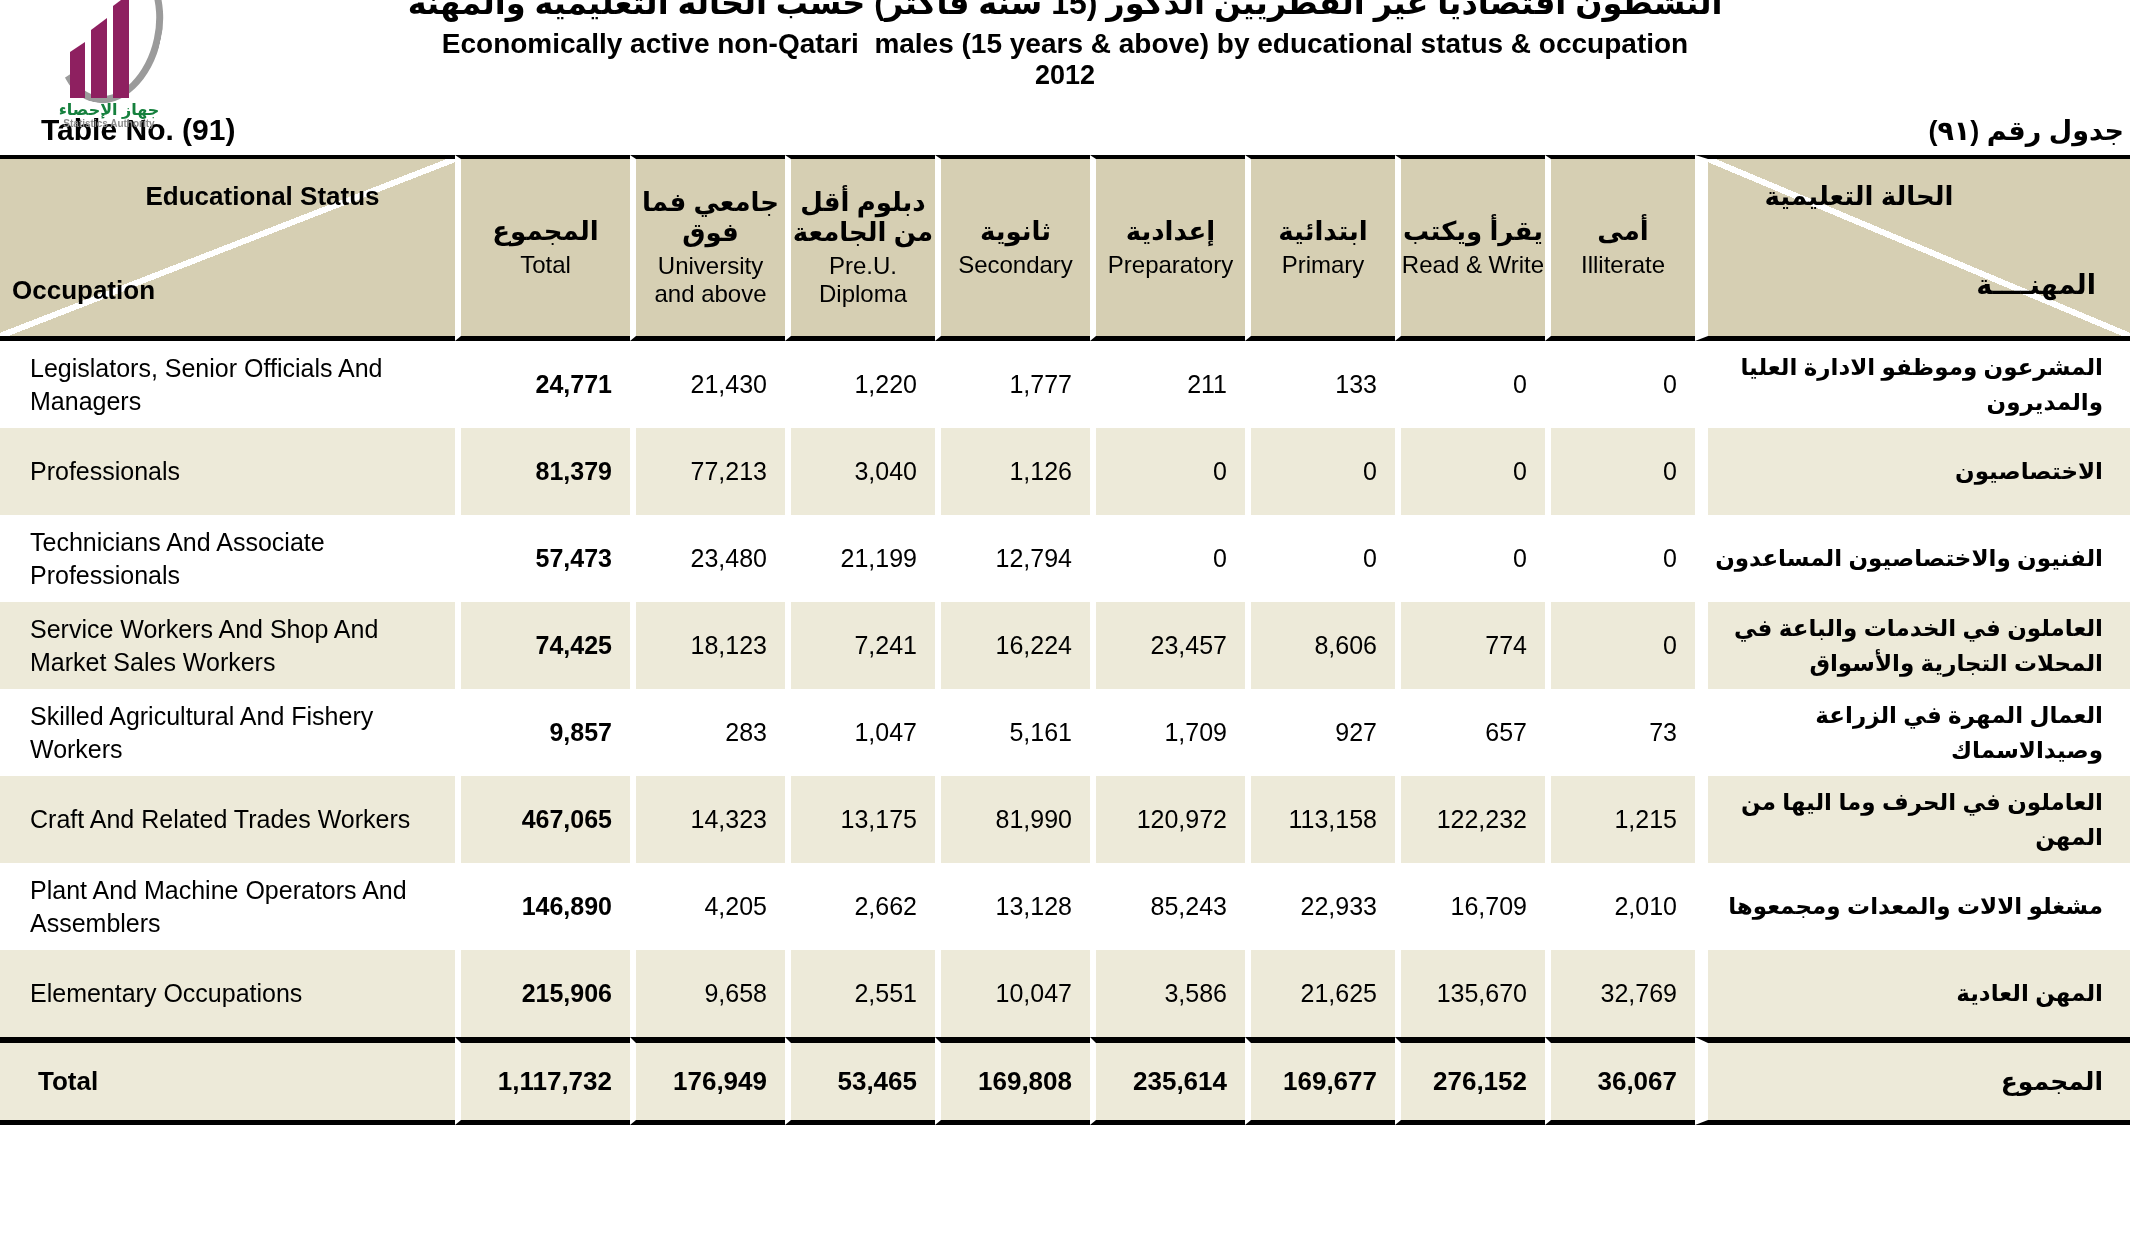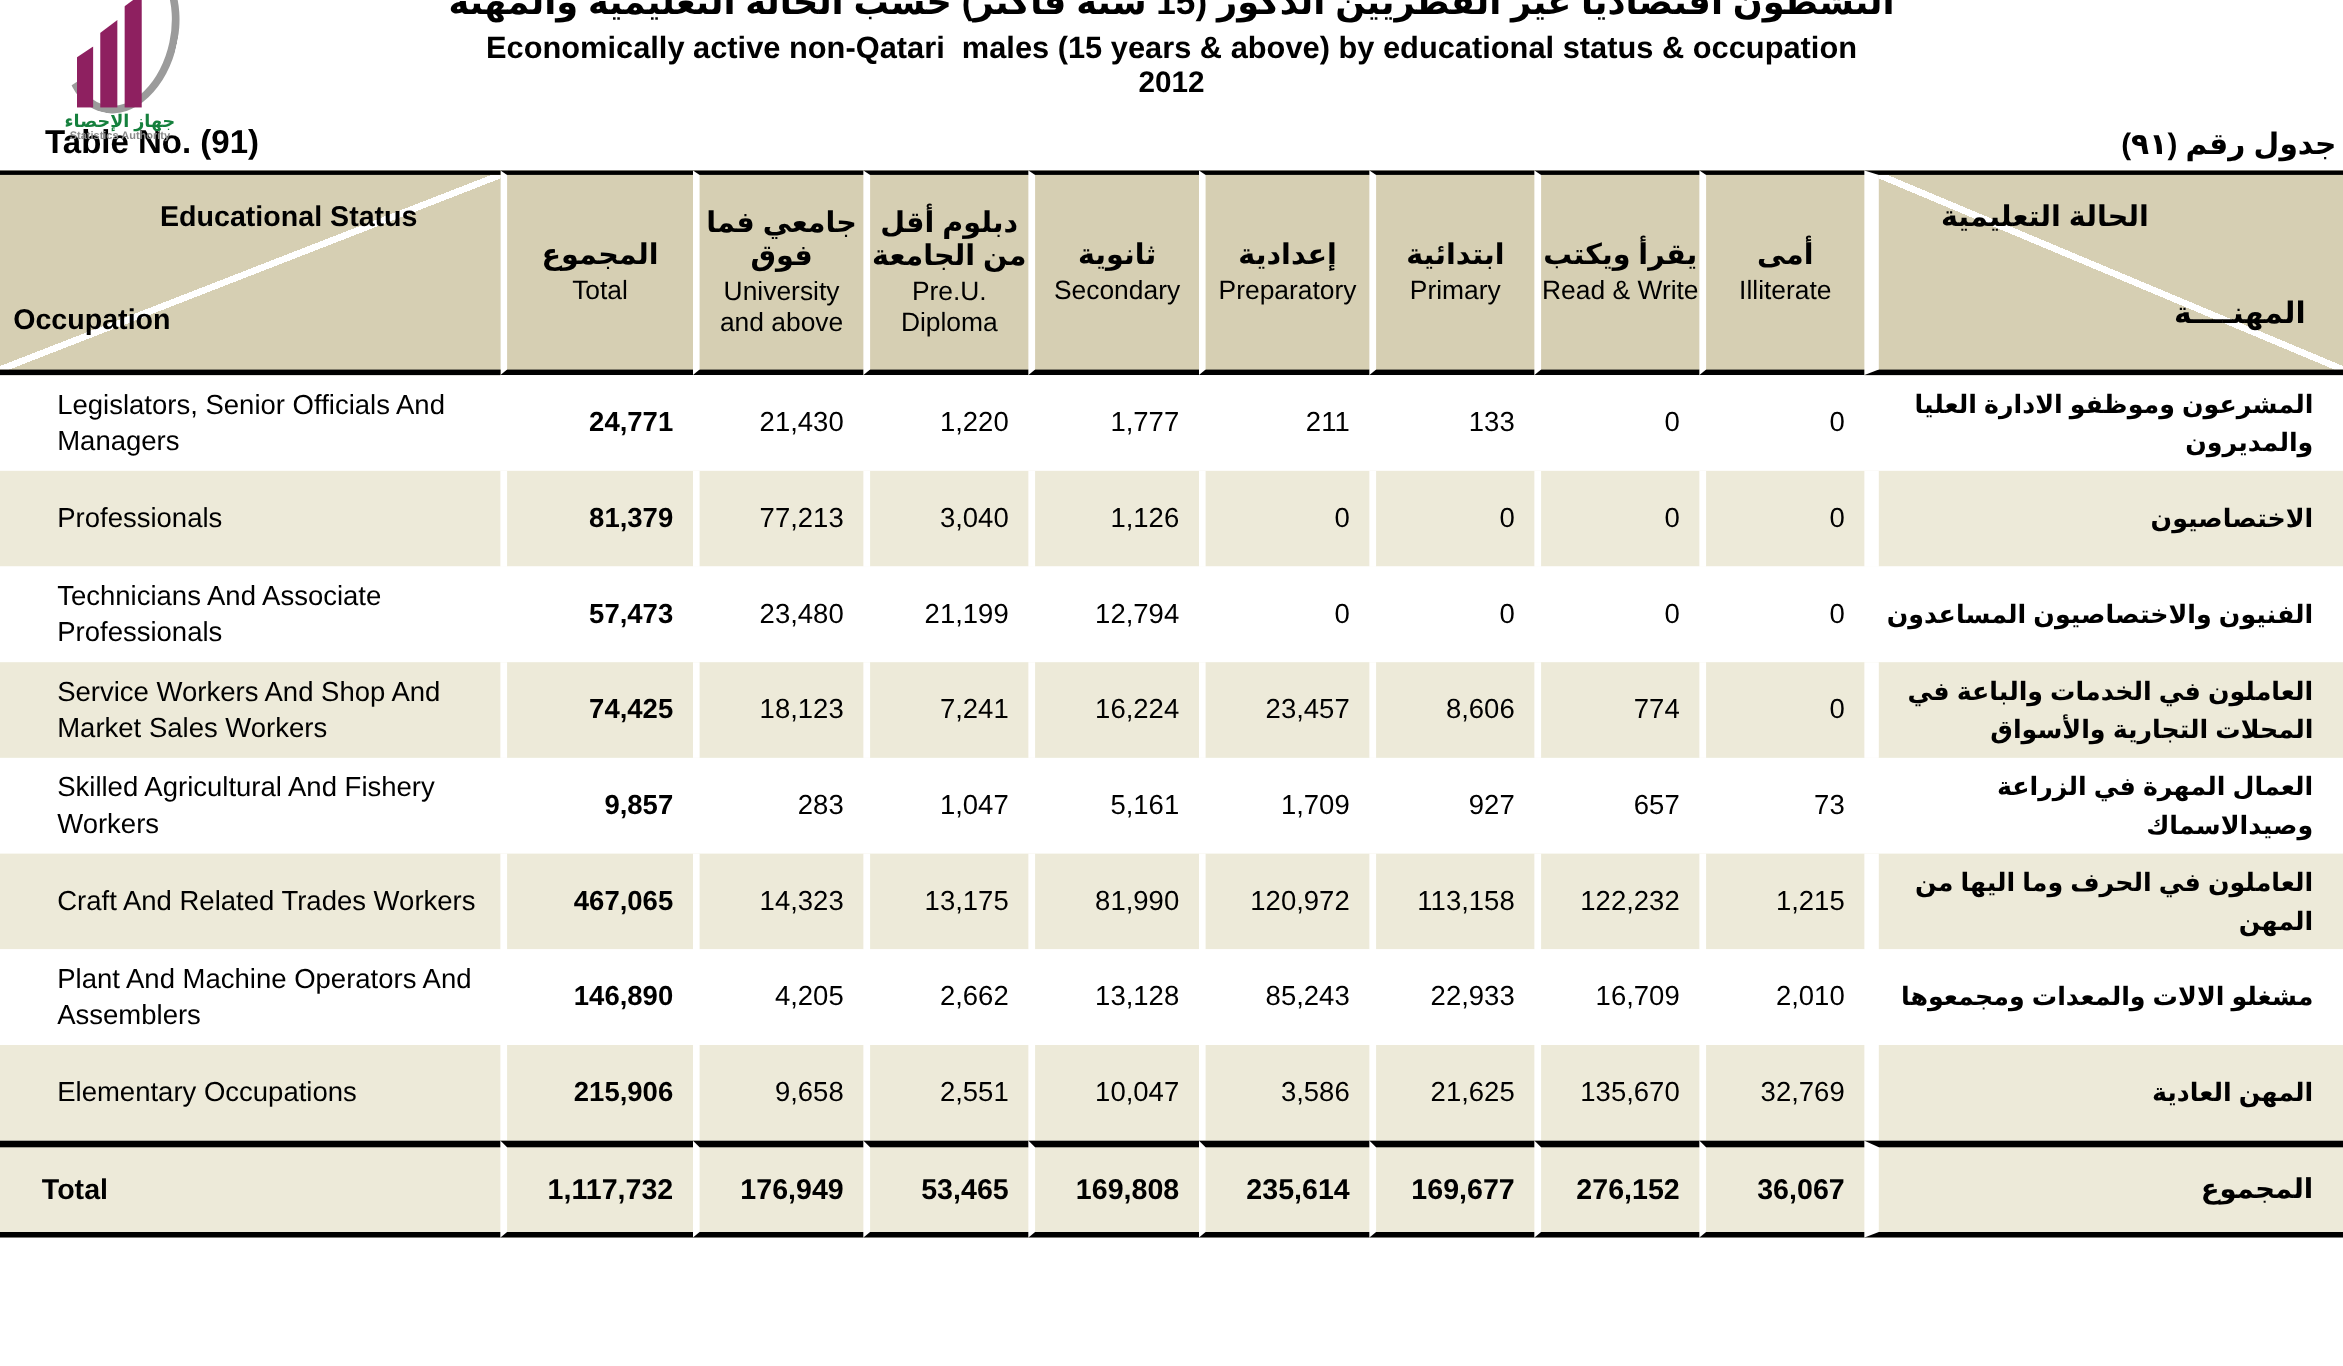--- a/index.html
+++ b/index.html
@@ -69,21 +69,21 @@
       rgba(0,0,0,0) calc(50% - 3px), #fff calc(50% - 3px),
       #fff calc(50% + 3px), rgba(0,0,0,0) calc(50% + 3px));
   }
   .corner-left .top-lbl  { position:absolute; top:22px; left:0; width:100%; text-align:center; padding-left:70px; font-size:26px; font-weight:bold; }
   .corner-left .bot-lbl  { position:absolute; bottom:30px; left:12px; font-size:26px; font-weight:bold; }
   .corner-right .top-lbl { position:absolute; top:22px; left:0; width:100%; text-align:center; padding-right:120px; font-size:26px; font-weight:bold; direction:rtl; }
   .corner-right .bot-lbl { position:absolute; bottom:34px; right:34px; font-size:27px; font-weight:bold; direction:rtl; }
 
   tbody td { height:87px; vertical-align:middle; font-size:25px; background:#fff; }
   tbody tr:nth-child(even) td { background:#edead9; }
-  td.occ { text-align:left; padding-left:52px; padding-right:10px; line-height:1.3; }
+  td.occ { text-align:left; padding-left:30px; padding-right:10px; line-height:1.3; }
   td.val { text-align:right; padding-right:18px; }
   td.val.tot { font-weight:bold; }
   td.ar-name { text-align:right; padding-right:14px; font-size:23px; font-weight:bold; direction:rtl; line-height:1.5; }
 
   tfoot td {
     background:#edead9; height:88px;
     border-top:6px solid #000; border-bottom:5px solid #000;
     font-size:26px; font-weight:bold; vertical-align:middle;
   }
   tfoot td.occ { padding-left:38px; text-align:left; }

